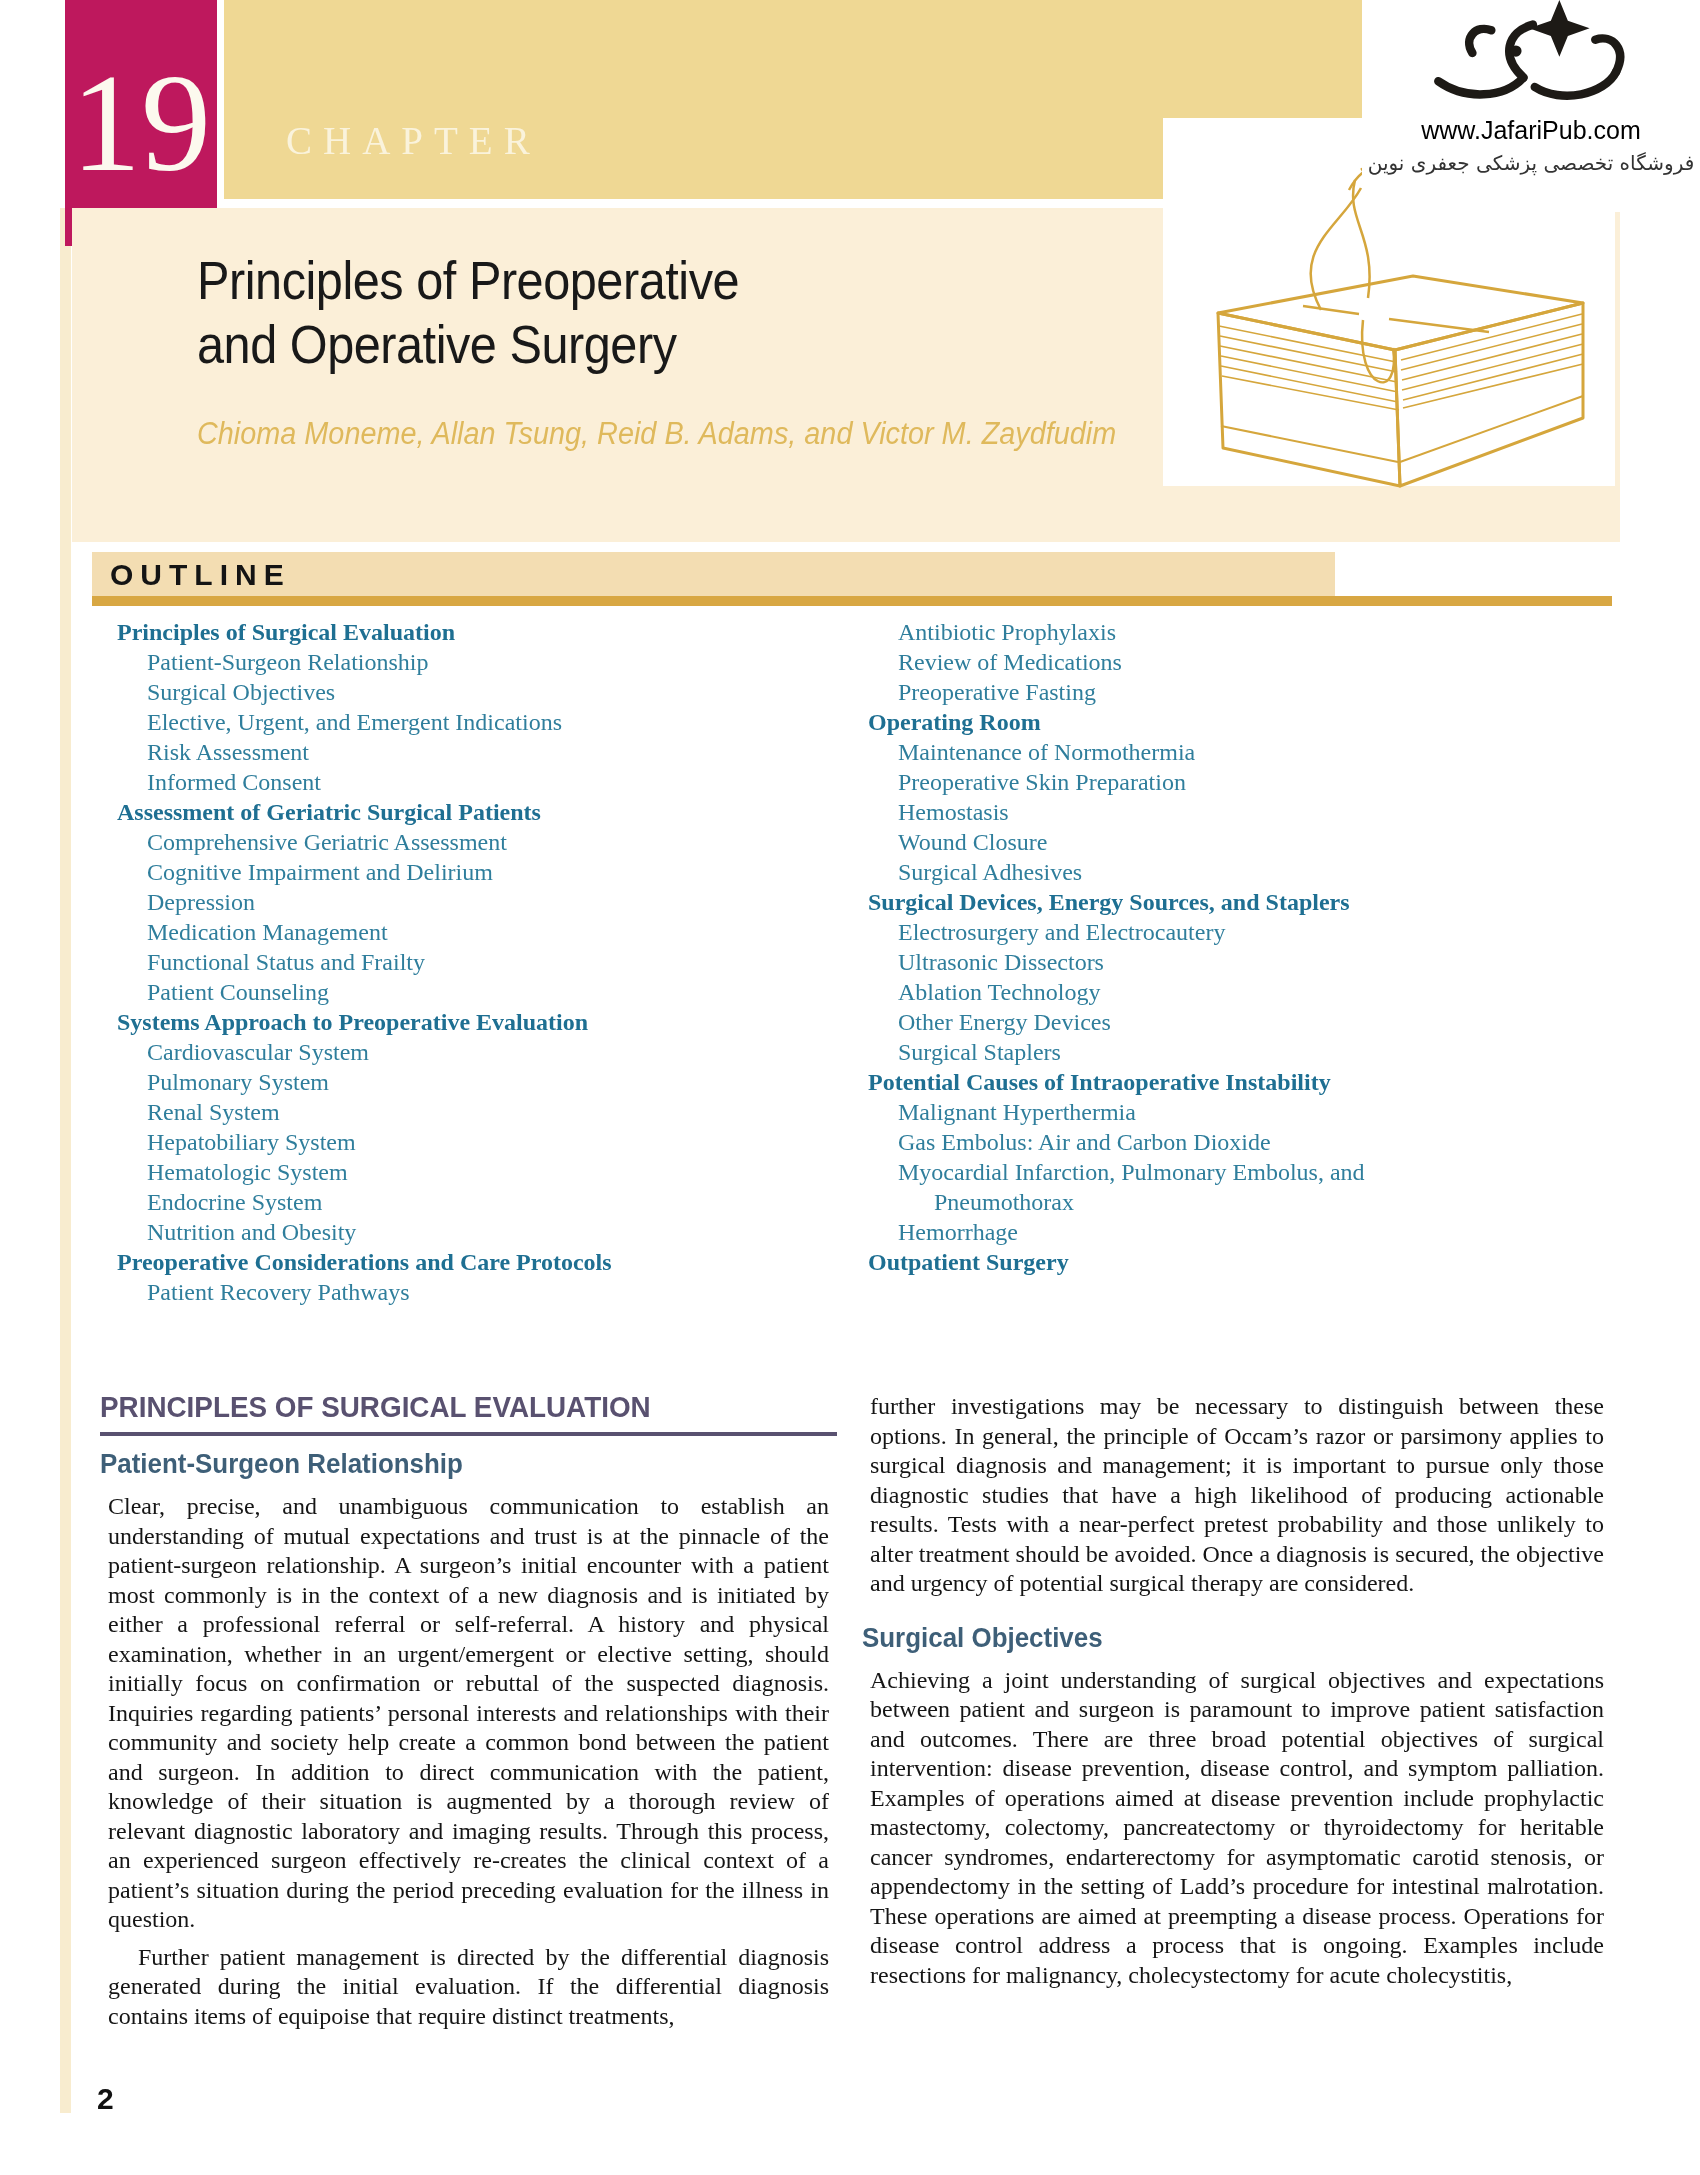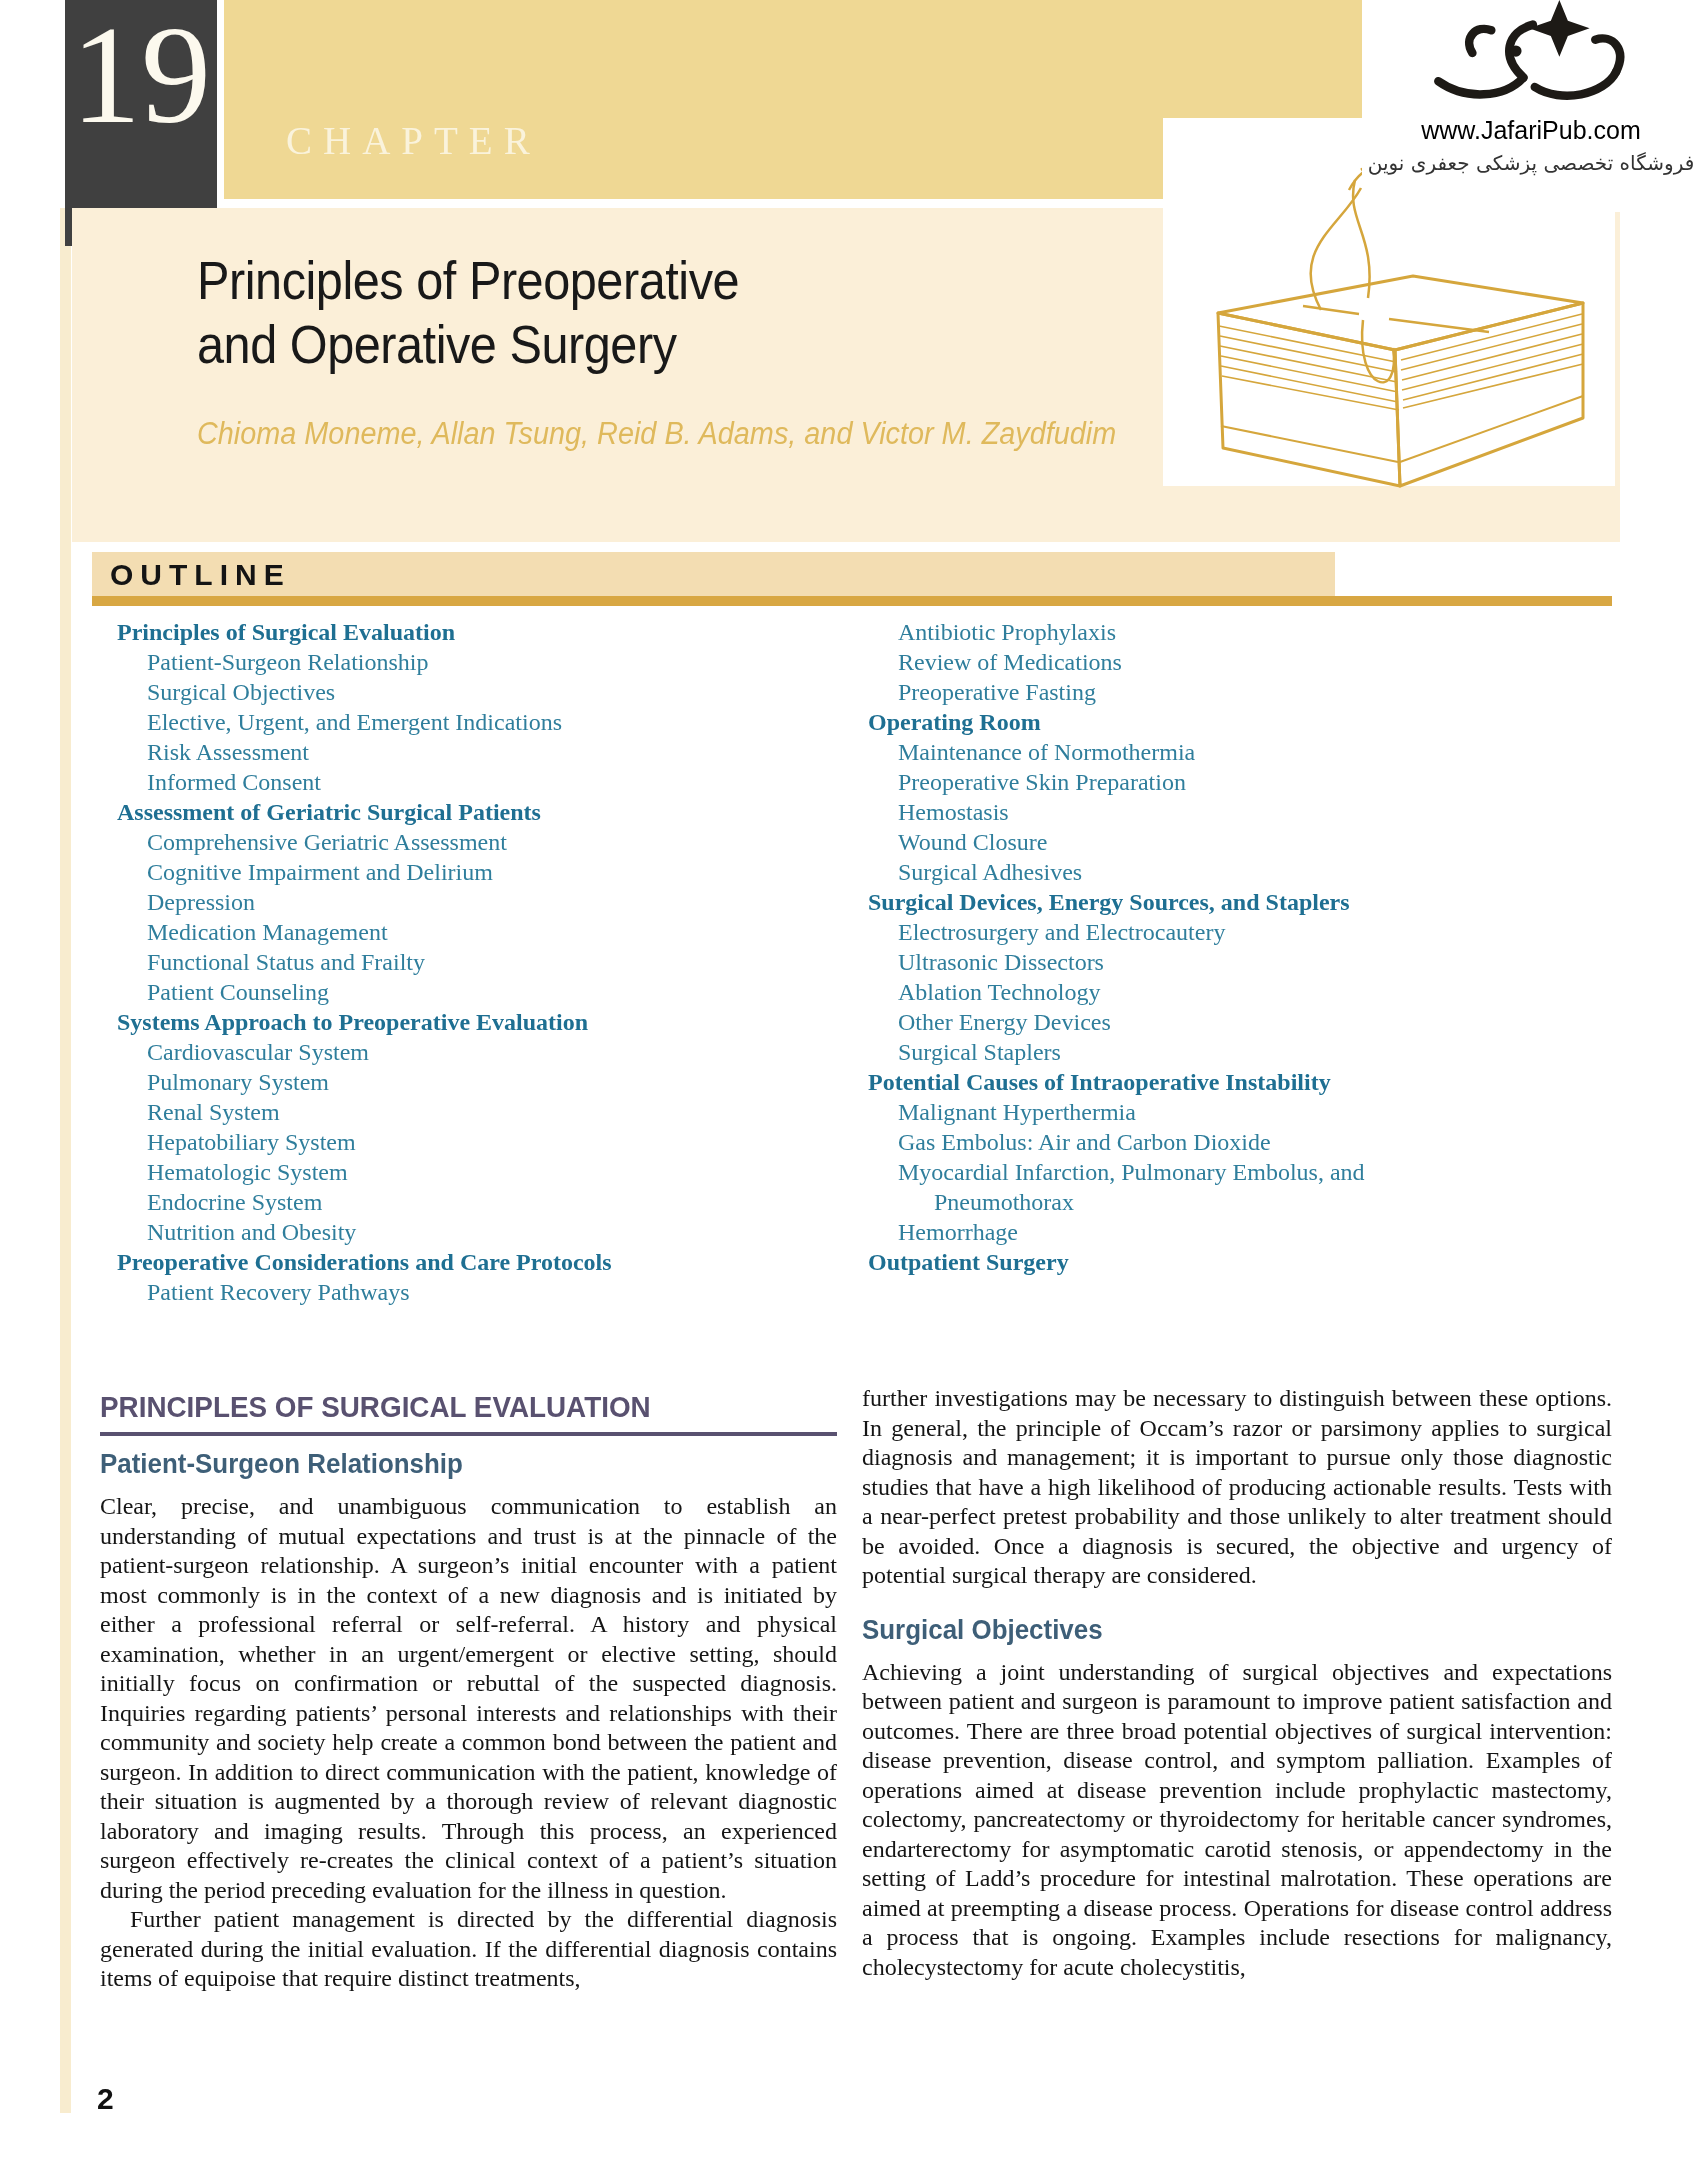--- a/index.html
+++ b/index.html
@@ -1,22 +1,22 @@
 <!DOCTYPE html>
 <html><head>
 <meta charset="utf-8">
 <style>
   html,body{margin:0;padding:0;background:#ffffff;}
   .page{position:relative;width:1700px;height:2175px;background:#ffffff;overflow:hidden;
         font-family:"Liberation Serif",serif;}
 
   
   .left-strip{position:absolute;left:60px;top:208px;width:11px;height:1905px;background:#F8ECCF;}
-  .chapter-box{position:absolute;left:65px;top:0;width:152px;height:246px;background:#404040;
-               display:flex;justify-content:center;}
+  .chapter-box{position:absolute;left:65px;top:0;width:152px;height:246px;background:#be185d;
+               display:flex;align-items:center;justify-content:center;}
   .chapter-num{font-family:"Liberation Serif",serif;font-size:140px;line-height:150px;color:#FCF9EE;}
   .chapter-banner{position:absolute;left:224px;top:0;width:1399px;height:199px;background:#EFD894;}
   .chapter-word{position:absolute;left:62px;top:86px;font-family:"Liberation Serif",serif;
                 font-size:39px;letter-spacing:11px;color:#FAF3DC;margin-top:32px;}
 
   
   .logo-box{position:absolute;left:1362px;top:0;width:338px;height:212px;background:#ffffff;
             text-align:center;z-index:6;}
   .logo-url{font-family:"Liberation Sans",sans-serif;font-size:25px;color:#000000;margin-top:8px;}
   .logo-fa{font-family:"DejaVu Sans",sans-serif;font-size:20px;color:#333333;margin-top:6px;direction:rtl;}
@@ -53,21 +53,21 @@
   .section-heading{position:absolute;left:100px;top:1391px;font-family:"Liberation Sans",sans-serif;
                    font-weight:bold;font-size:29px;color:#595170;transform:scaleX(0.96);
                    transform-origin:left top;white-space:nowrap;}
   .section-rule{position:absolute;left:100px;top:1432px;width:737px;height:4px;background:#595170;}
   .body-col{position:absolute;font-family:"Liberation Serif",serif;}
   .body-col.left{left:100px;top:1449px;width:737px;}
   .body-col.right{left:862px;top:1384px;width:750px;}
   .subhead{margin:0 0 12px 0;font-family:"Liberation Sans",sans-serif;font-weight:bold;font-size:27px;
            color:#3E5F78;transform:scaleX(0.96);transform-origin:left top;white-space:nowrap;}
   .subhead.mid{margin-top:24px;}
-  .body-col p{margin:0;font-size:24px;line-height:29.5px;color:#151515;text-align:justify;}
+  .body-col p{margin:8px;font-size:24px;line-height:29.5px;color:#151515;text-align:justify;}
   .body-col p.indent{text-indent:30px;}
 
   .page-number{position:absolute;left:97px;top:2082px;font-family:"Liberation Sans",sans-serif;
                font-weight:bold;font-size:30px;color:#111111;}
 </style>
 </head>
 <body>
 
 <div class="page">
 

